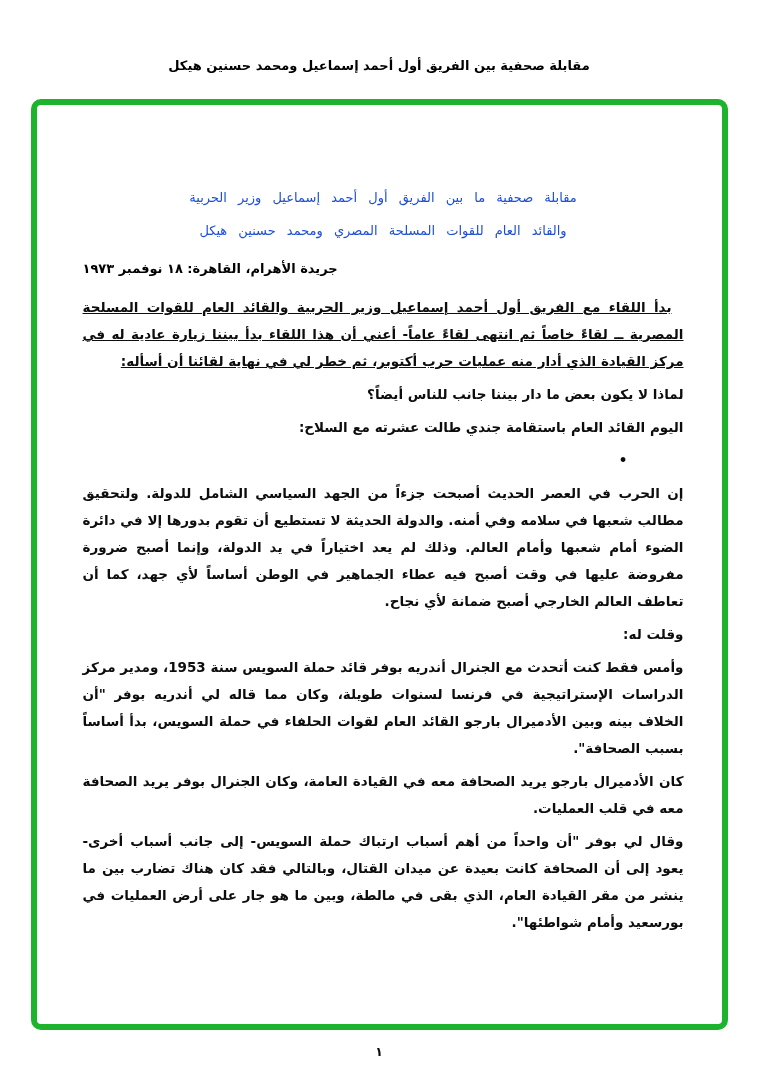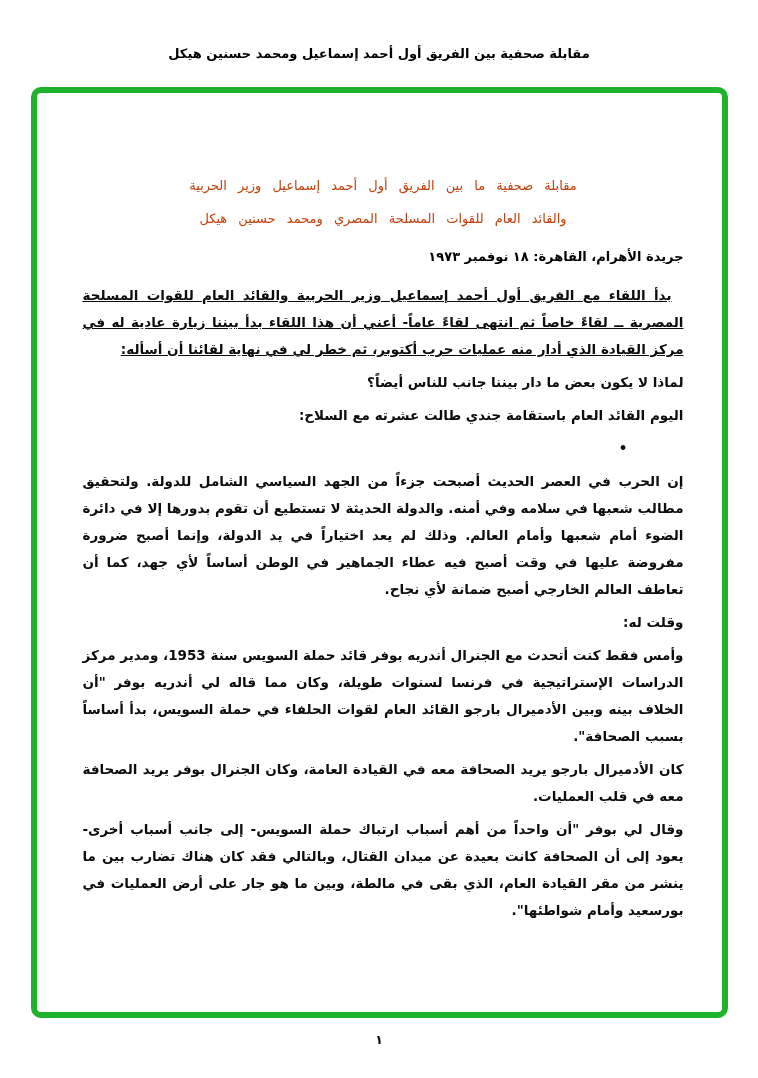--- a/index.html
+++ b/index.html
@@ -1,34 +1,34 @@
 <!DOCTYPE html>
 <html lang="ar"><head>
 <meta charset="utf-8">
 <style>
   html,body{margin:0;padding:0;background:#ffffff;}
   body{
     width:758px;height:1078px;position:relative;overflow:hidden;
     font-family:"DejaVu Sans", sans-serif;color:#0d0d0d;
   }
   .outer-title{
-    padding-top:46px;text-align:center;direction:rtl;
+    padding-top:58px;text-align:center;direction:rtl;
     font-size:13px;font-weight:bold;color:#000;
   }
   .green-frame{
     box-sizing:border-box;width:697px;height:931px;
     margin:26px auto 0;border:6px solid #1db32c;border-radius:10px;
     padding:76px 38px 0 46px;background:#fff;
   }
   .tw-heading{
-    text-align:center;direction:rtl;color:#c2410c;
+    text-align:center;direction:rtl;color:#1d4ed8;
     font-size:13px;line-height:33px;word-spacing:7px;letter-spacing:1px;
   }
   .source-line{
-    text-align:right;direction:rtl;font-weight:bold;
+    text-align:left;direction:rtl;font-weight:bold;
     font-size:13px;margin-top:14px;color:#000;
   }
   .doc-body{margin-top:18px;direction:rtl;}
   .doc-body p{
     margin:0 0 6px;text-align:justify;font-size:13.5px;font-weight:bold;
     line-height:27px;color:#0d0d0d;
   }
   .doc-body p.first-indent{text-indent:12px;text-decoration:underline;}
   .bullet-row{
     display:flex;direction:rtl;align-items:flex-start;

